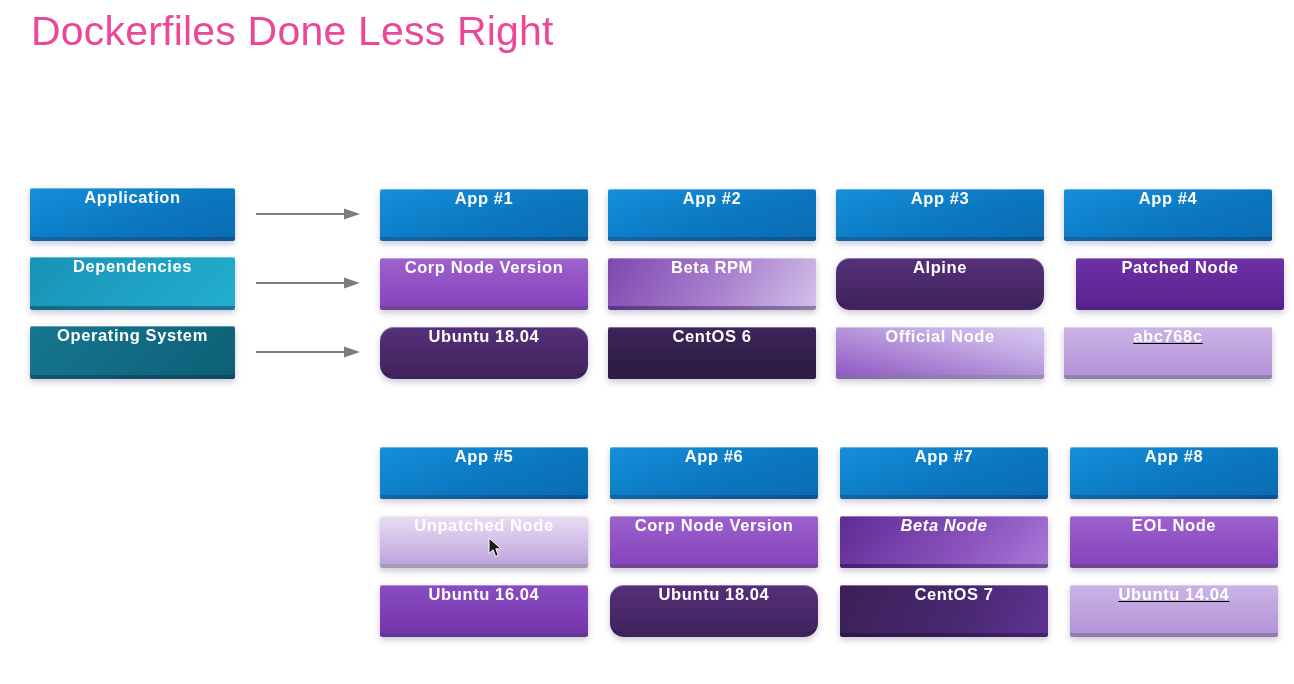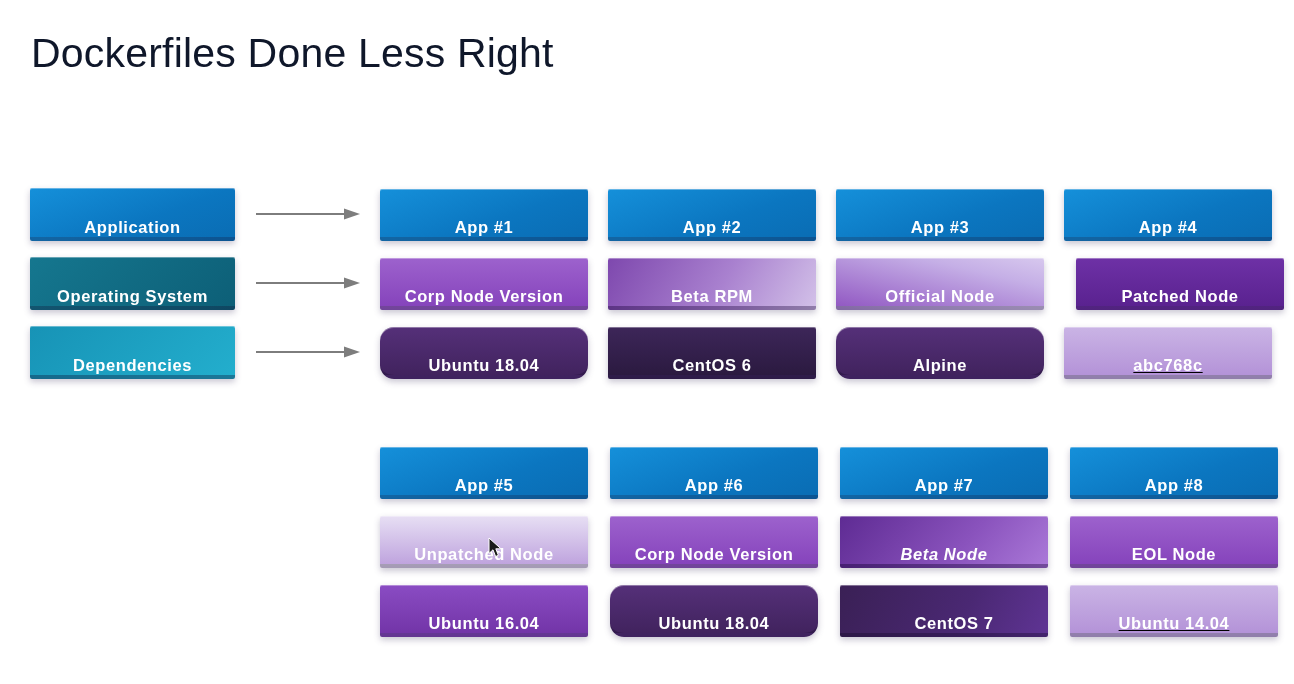--- a/index.html
+++ b/index.html
@@ -1,26 +1,26 @@
 <!DOCTYPE html>
 <html><head>
 <meta charset="utf-8">
 <style>
   html,body{margin:0;padding:0;background:#ffffff;}
   .slide{
     position:relative;width:1294px;height:684px;background:#ffffff;overflow:hidden;
     font-family:"Liberation Sans", sans-serif;
   }
   .title{
-    position:absolute;left:31px;top:30px;
-    font-size:41px;font-weight:400;color:#0f172a;letter-spacing:0.2px;
+    position:absolute;left:31px;top:8px;
+    font-size:41px;font-weight:400;color:#ec4899;letter-spacing:0.2px;
   }
   .box{
     box-sizing:border-box;height:52px;width:100%;
-    display:flex;align-items:flex-end;justify-content:center;
+    display:flex;align-items:flex-start;justify-content:center;
     border-radius:2px;
     border-bottom:4px solid rgba(18,8,40,0.30);
     box-shadow: inset 0 1px 0 rgba(255,255,255,0.35), 0 3px 6px rgba(80,70,110,0.30);
   }
   .legend .box{height:53px;}
   .box-label{
     color:#ffffff;font-size:16.5px;font-weight:700;letter-spacing:0.6px;white-space:nowrap;
   }
   
   .box[data-style="blue"]          {background:linear-gradient(160deg,#1590da 0%,#0b76c0 60%,#0a6db4 100%);}
@@ -59,25 +59,25 @@
 <body>
 
 <div class="slide">
 
   <div class="title">Dockerfiles Done Less Right</div>
 
   <div class="legend">
     <div class="box" data-style="blue">
       <span class="box-label">Application</span>
     </div>
+    <div class="box" data-style="teal">
+      <span class="box-label">Dependencies</span>
+    </div>
     <div class="box" data-style="teal-dark">
       <span class="box-label">Operating System</span>
-    </div>
-    <div class="box" data-style="teal">
-      <span class="box-label">Dependencies</span>
     </div>
   </div>
 
   <div class="arrows">
     <svg class="arrow" viewBox="0 0 104 14">
       <line x1="0" y1="7" x2="90" y2="7" stroke="#7d7d7d" stroke-width="2"></line>
       <polygon points="88,1.5 104,7 88,12.5" fill="#7d7d7d"></polygon>
     </svg>
     <svg class="arrow" viewBox="0 0 104 14">
       <line x1="0" y1="7" x2="90" y2="7" stroke="#7d7d7d" stroke-width="2"></line>
@@ -109,25 +109,25 @@
         <span class="box-label">Beta RPM</span>
         </div>
       <div class="box" data-style="plum-darkest">
         <span class="box-label">CentOS 6</span>
         </div>
     </div>
     <div class="stack">
       <div class="box" data-style="blue">
         <span class="box-label">App #3</span>
         </div>
+      <div class="box" data-style="plum">
+        <span class="box-label">Alpine</span>
+        </div>
       <div class="box" data-style="lavender-fade-tr">
         <span class="box-label">Official Node</span>
-        </div>
-      <div class="box" data-style="plum">
-        <span class="box-label">Alpine</span>
         </div>
     </div>
     <div class="stack">
       <div class="box" data-style="blue">
         <span class="box-label">App #4</span>
         </div>
       <div class="box" data-style="violet-dark">
         <span class="box-label">Patched Node</span>
         </div>
       <div class="box" data-style="lavender">

